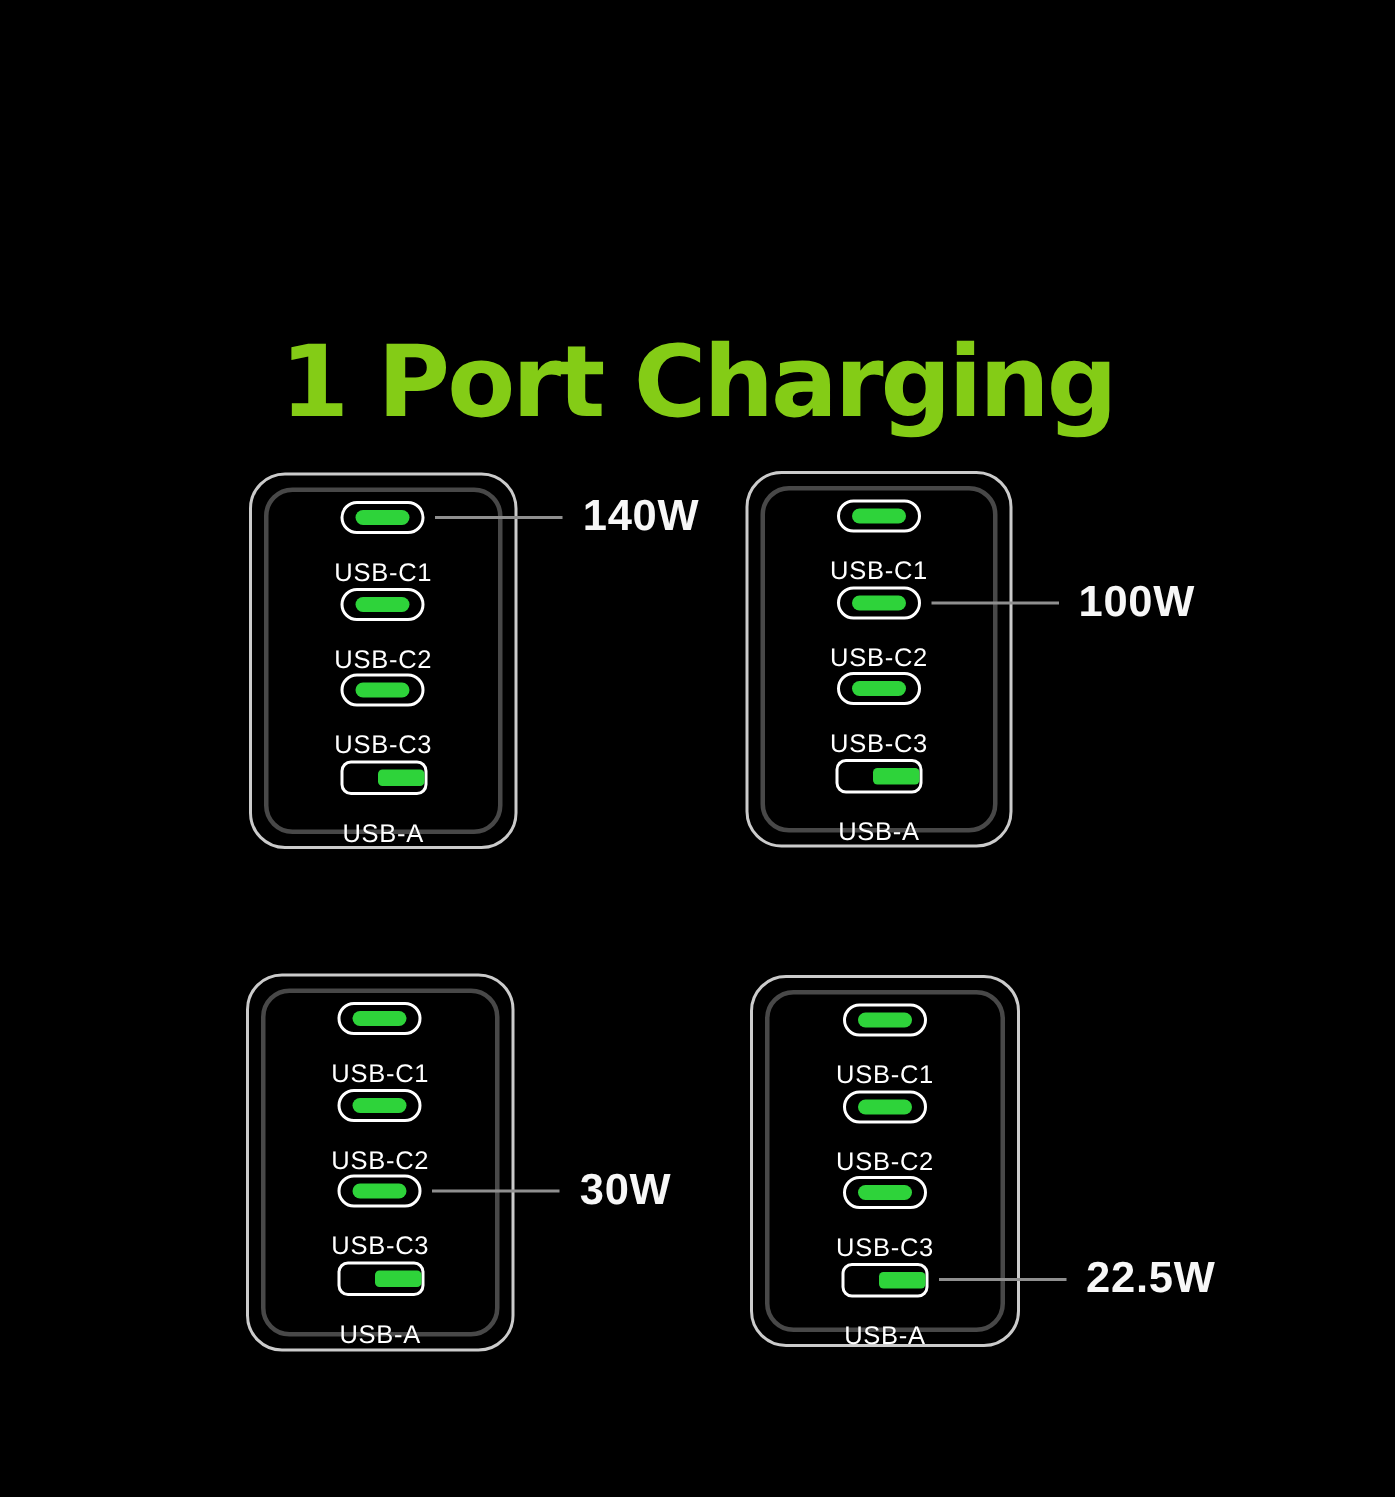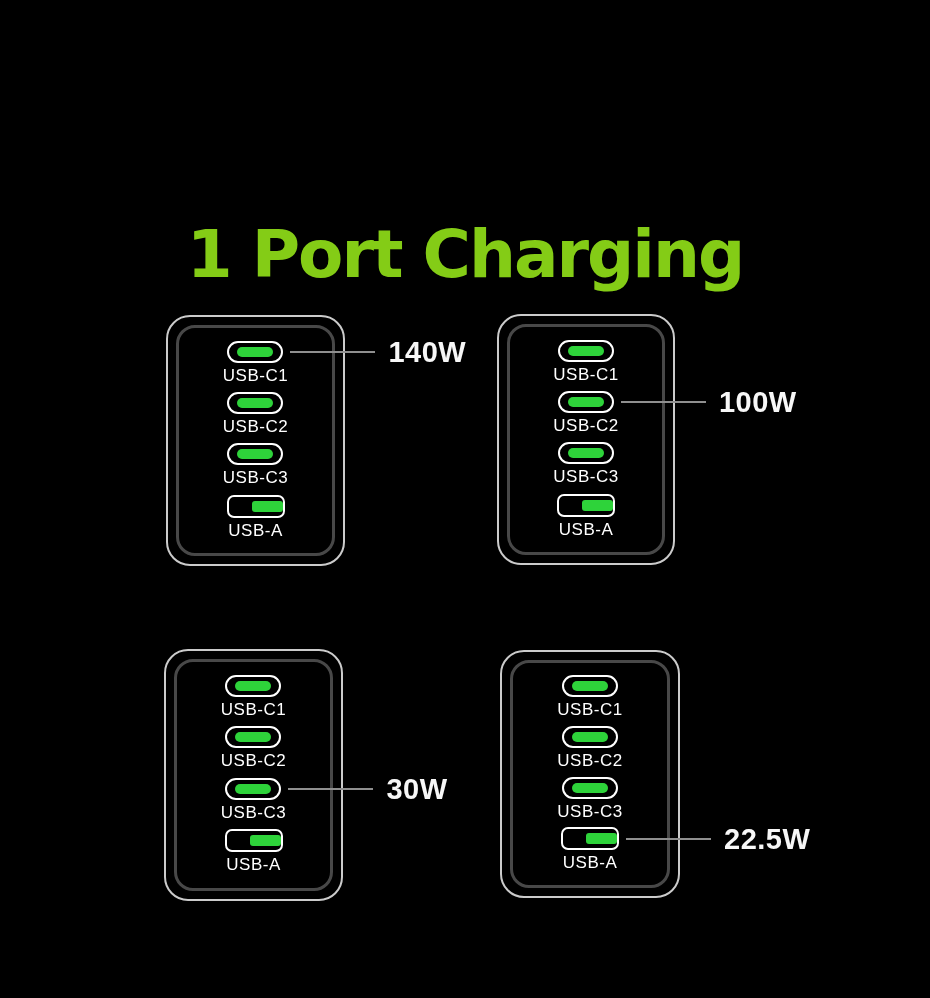--- a/index.html
+++ b/index.html
@@ -49,21 +49,21 @@
     display:flex;align-items:center;justify-content:center;
     border:2.5px solid #ffffff;
     background:#000;
   }
   .port-c{width:56px;height:22px;border-radius:11px;}
   .port-a{width:58px;height:23px;border-radius:7px;padding-left:23px;}
   .pin{background:#2ed33a;}
   .port-c .pin{width:36px;height:10px;border-radius:5px;}
   .port-a .pin{width:42px;height:11px;border-radius:3px;}
   .port-label{
-    margin-top:3px;
+    margin-top:16px;
     font-size:17px;
     font-weight:500;
     letter-spacing:0.5px;
     color:#ffffff;
     line-height:1.15;
     white-space:nowrap;
   }
   
   .callout-line{
     position:absolute;

